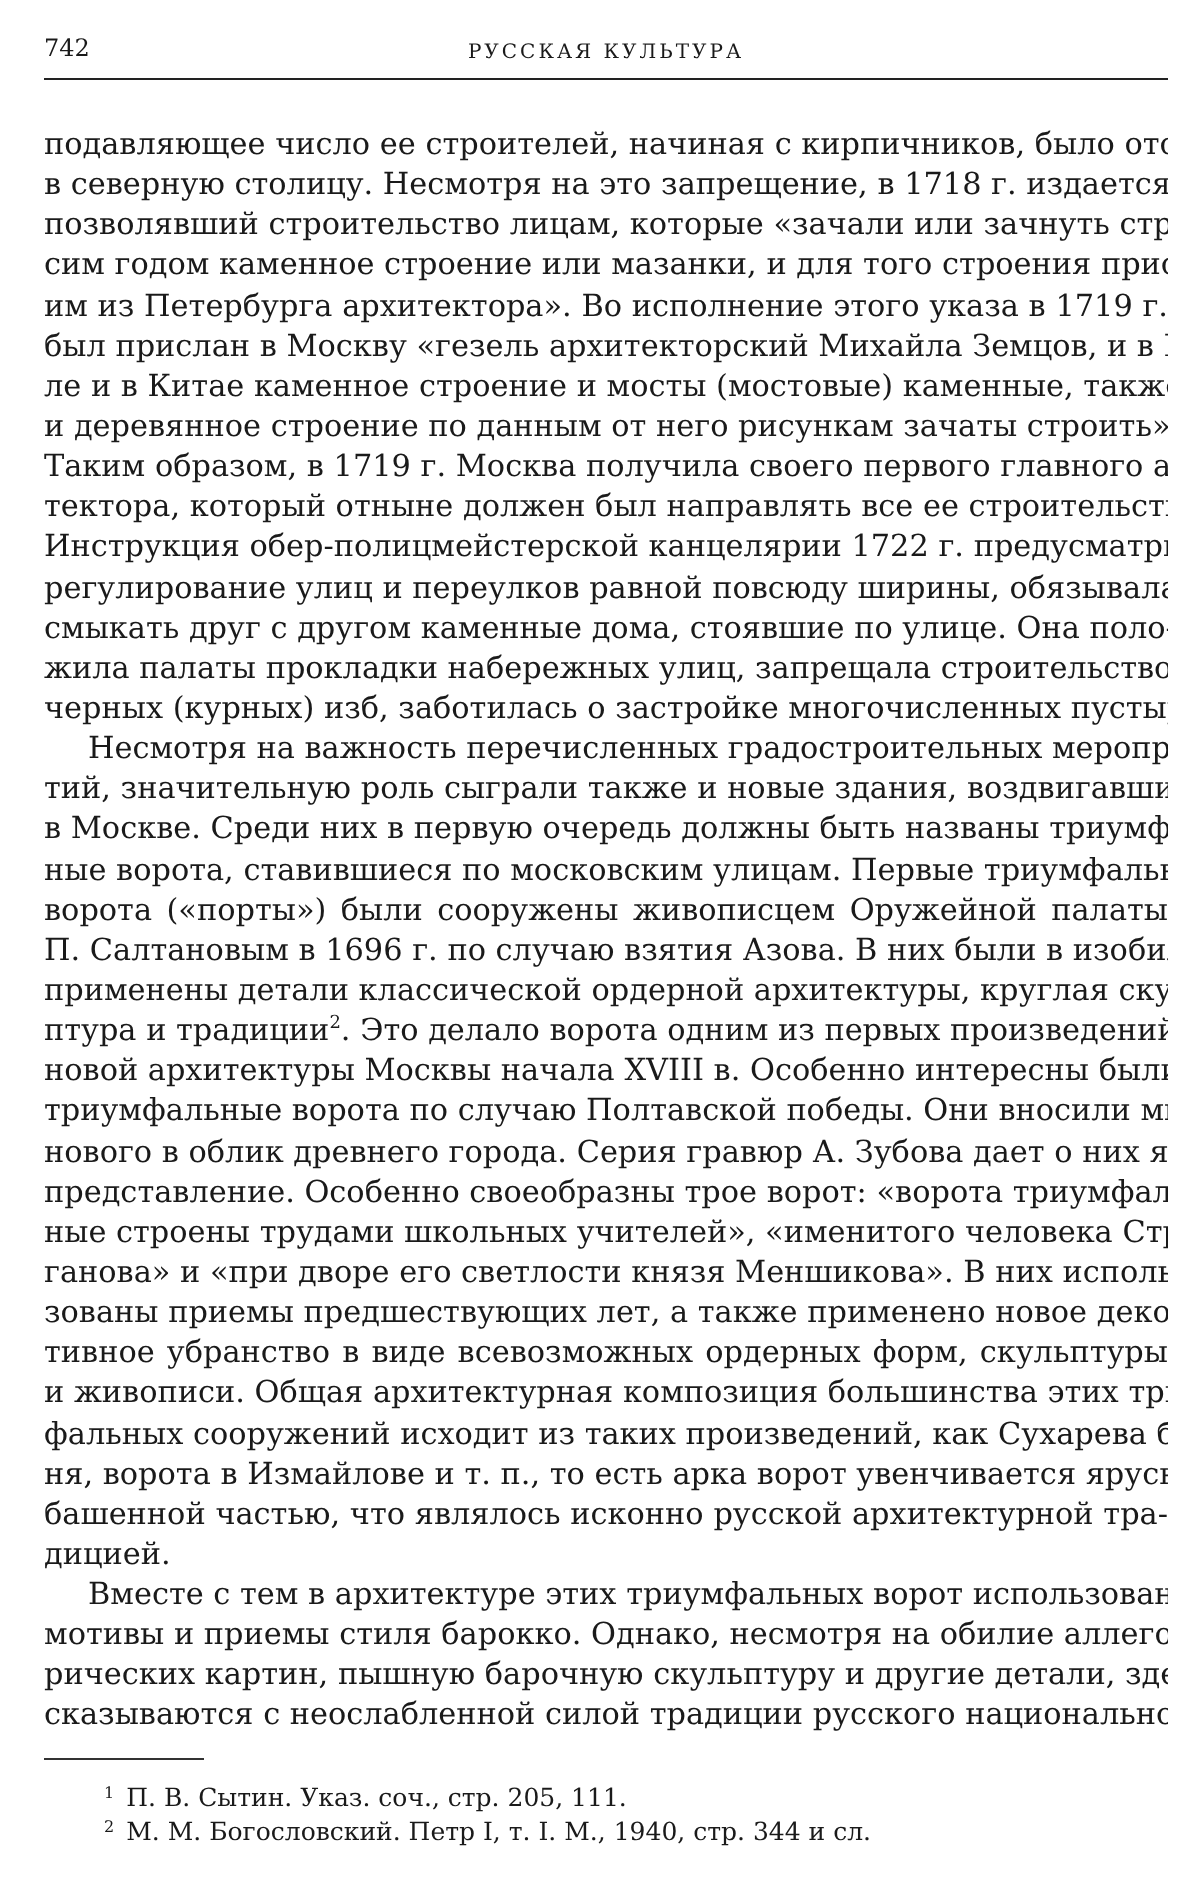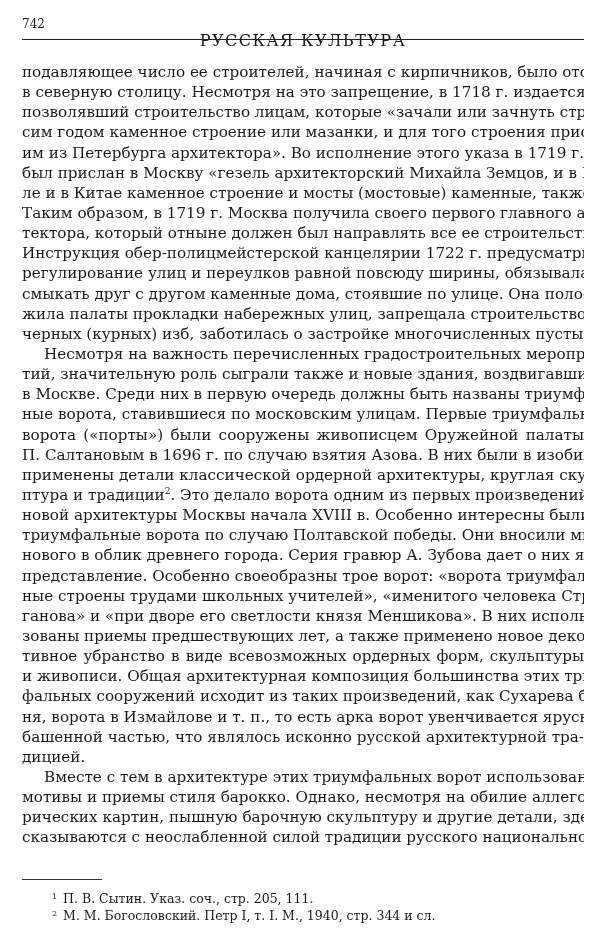--- a/index.html
+++ b/index.html
@@ -1,21 +1,21 @@
 <!DOCTYPE html>
 <html><head>
 <meta charset="utf-8">
 <style>
   html, body { margin: 0; padding: 0; background: #ffffff; }
   body { width: 600px; height: 943px; position: relative; overflow: hidden;
          font-family: "DejaVu Serif", "Liberation Serif", serif; color: #1a1a1a; }
   .header { position: absolute; left: 22px; top: 17px; width: 562px; height: 20px; }
   .page-num { position: absolute; left: 0; top: 0; font-size: 12px; }
-  .running-title { position: absolute; left: 0; right: 0; top: 14px; text-align: center;
-                   font-size: 16px; letter-spacing: 1.5px; }
+  .running-title { position: absolute; left: 0; right: 0; top: 4px; text-align: center;
+                   font-size: 10px; letter-spacing: 1.5px; }
   .header-rule { position: absolute; left: 22px; top: 39px; width: 562px; height: 0;
                  border-top: 1.5px solid #222; }
   .body-text { position: absolute; left: 22px; top: 62px; width: 562px; }
   .line { height: 20.15px; line-height: 20.15px; font-size: 15.2px; white-space: nowrap;
           text-align: justify; text-align-last: justify; overflow: hidden; }
   .line.last { text-align-last: left; }
   .line.indent { padding-left: 22px; }
   sup { font-size: 9px; line-height: 0; vertical-align: 6px; }
   .fn-rule { position: absolute; left: 22px; top: 879px; width: 80px; border-top: 1px solid #333; }
   .footnotes { position: absolute; left: 52px; top: 888px; font-size: 12.5px; }
@@ -33,20 +33,21 @@
 <div class="header-rule"></div>
 
 <div class="body-text">
   <div class="line">подавляющее число ее строителей, начиная с кирпичников, было отослано</div>
   <div class="line">в северную столицу. Несмотря на это запрещение, в 1718 г. издается указ,</div>
   <div class="line">позволявший строительство лицам, которые «зачали или зачнуть строить</div>
   <div class="line">сим годом каменное строение или мазанки, и для того строения прислать</div>
   <div class="line">им из Петербурга архитектора». Во исполнение этого указа в 1719 г.</div>
   <div class="line">был прислан в Москву «гезель архитекторский Михайла Земцов, и в Крем-</div>
   <div class="line">ле и в Китае каменное строение и мосты (мостовые) каменные, также</div>
+  <div class="line"><span>и деревянное строение по данным от него рисункам зачаты строить»</span></div>
   <div class="line">Таким образом, в 1719 г. Москва получила своего первого главного архи-</div>
   <div class="line">тектора, который отныне должен был направлять все ее строительство.</div>
   <div class="line">Инструкция обер-полицмейстерской канцелярии 1722 г. предусматривала</div>
   <div class="line">регулирование улиц и переулков равной повсюду ширины, обязывала</div>
   <div class="line">смыкать друг с другом каменные дома, стоявшие по улице. Она поло-</div>
   <div class="line">жила палаты прокладки набережных улиц, запрещала строительство</div>
   <div class="line">черных (курных) изб, заботилась о застройке многочисленных пустырей,</div>
   <div class="line indent">Несмотря на важность перечисленных градостроительных мероприя-</div>
   <div class="line">тий, значительную роль сыграли также и новые здания, воздвигавшиеся</div>
   <div class="line">в Москве. Среди них в первую очередь должны быть названы триумфаль-</div>

